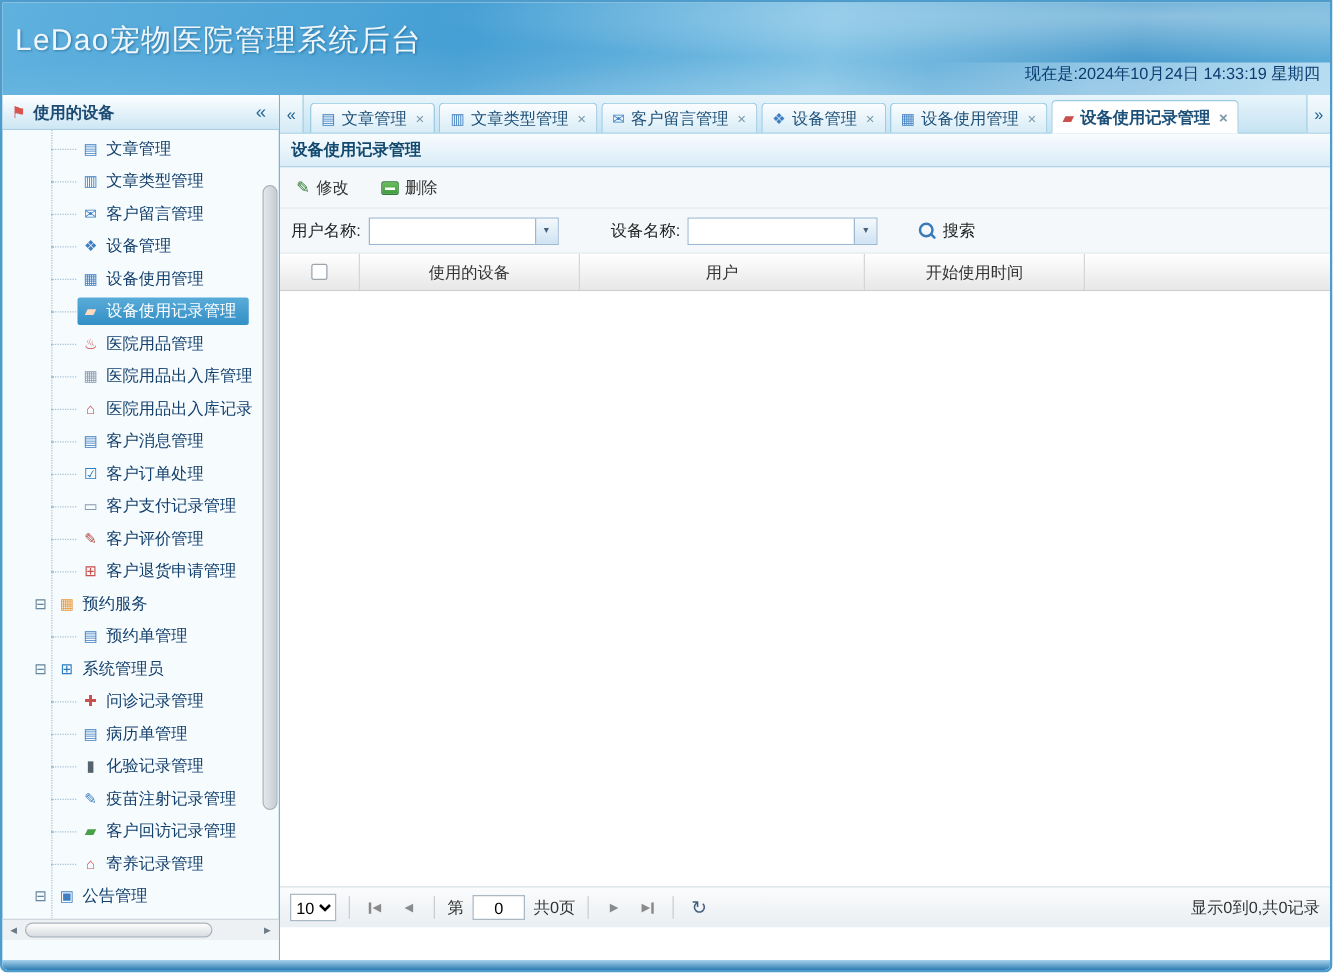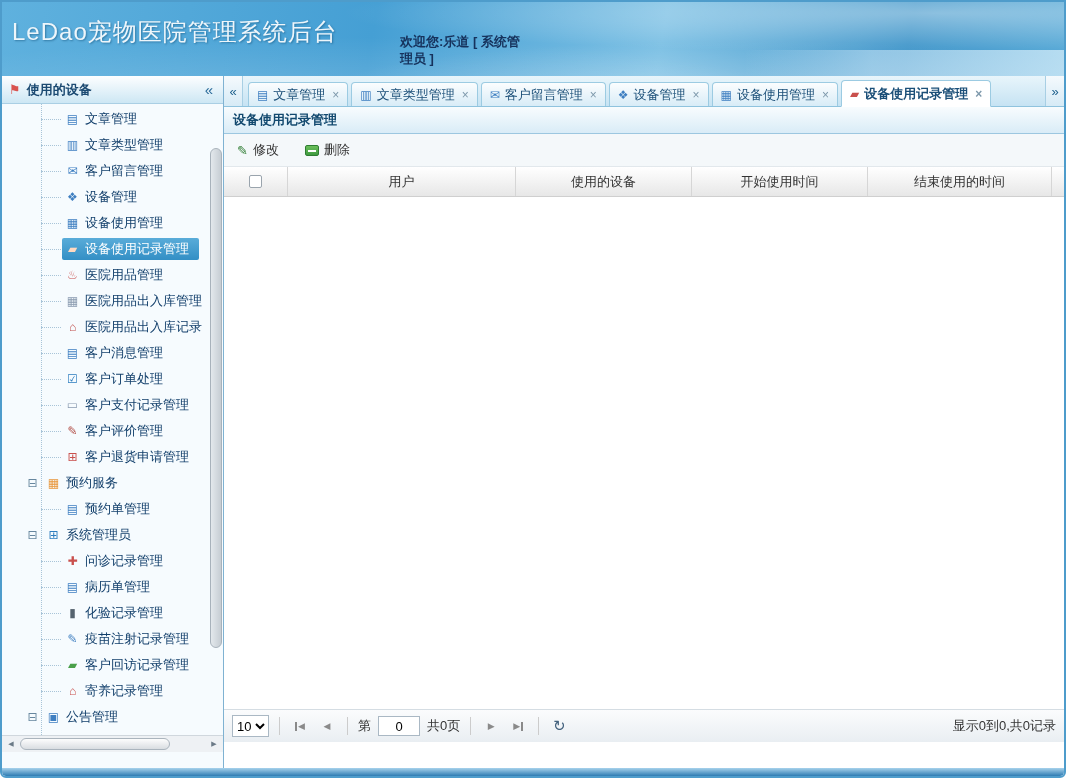--- a/index.html
+++ b/index.html
@@ -105,21 +105,21 @@
   .bottom-strip { height:8px; flex:none; background:linear-gradient(#a7d2ec,#2e7cb3); border-radius:0 0 4px 4px; }
 </style>
 </head>
 <body>
 
 <div class="window">
 
   <div class="header">
     <div class="hd-band"></div>
     <div class="app-title">LeDao宠物医院管理系统后台</div>
-    <div class="welcome">欢迎您:乐道 [ 系统管理员 ]</div>
+    <div class="datetime">现在是:2024年10月24日 14:33:19 星期四</div>
   </div>
 
   <div class="body-row">
 
     <div class="sidebar">
       <div class="sidebar-header">
         <span class="nav-ico">⚑</span>
         <span class="nav-title">使用的设备</span>
         <span class="collapse">«</span>
       </div>
@@ -337,29 +337,45 @@
           <span class="tbtn">
               <span class="edit-ico">✎</span>
               <span>修改</span>
             </span>
           <span class="tbtn">
               <span class="del-ico"></span>
               <span>删除</span>
             </span>
         </div>
 
+        <div class="searchbar">
+          <span class="slabel">用户名称:</span>
+          <span class="combo">
+            <input value="" style="">
+            <span class="carrow">▼</span>
+          </span>
+          <span class="gap40"></span>
+          <span class="slabel">设备名称:</span>
+          <span class="combo">
+            <input value="" style="">
+            <span class="carrow">▼</span>
+          </span>
+          <span class="search-link">
+            <span class="mag"></span>
+            <span>搜索</span>
+          </span>
+        </div>
 
         <div class="ghead">
           <div class="gcell c0">
               <span class="cb"></span>
             </div>
+          <div class="gcell c2">使用的设备</div>
           <div class="gcell c1">用户</div>
-          <div class="gcell c2">使用的设备</div>
           <div class="gcell c3">开始使用时间</div>
-          <div class="gcell c4">结束使用的时间</div>
           <div class="gcell cfill"></div>
         </div>
 
         <div class="gbody"></div>
 
         <div class="pager">
           <select class="psize"><option>10</option></select>
           <span class="psep"></span>
           <span class="pbtn first">◀</span>
           <span class="pbtn">◀</span>

